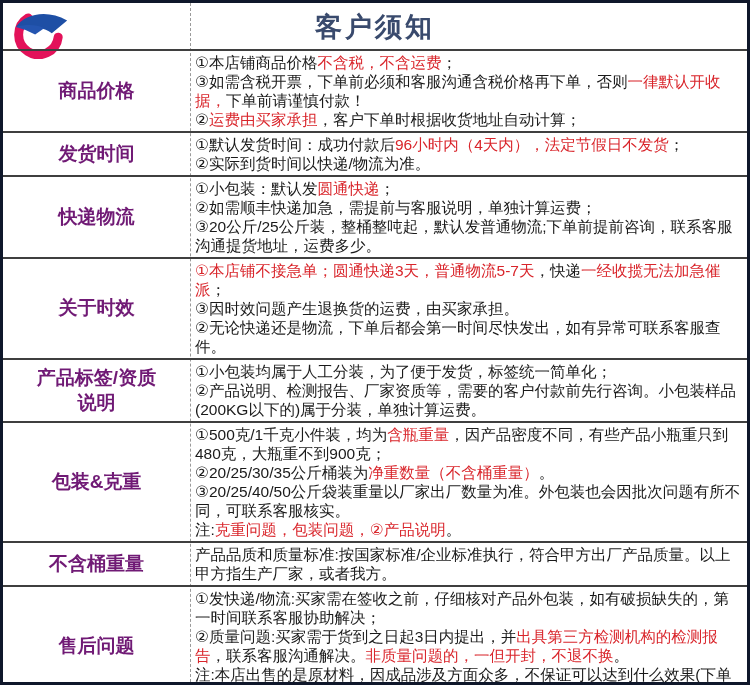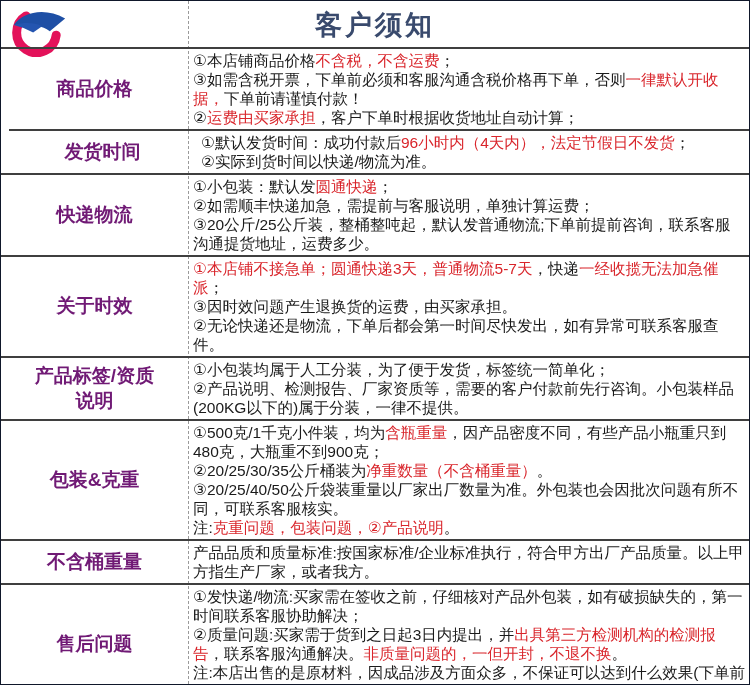--- a/index.html
+++ b/index.html
@@ -5,21 +5,21 @@
   * { margin: 0; padding: 0; box-sizing: border-box; }
   html, body { background: #fff; }
   body { font-family: "Liberation Sans", "DejaVu Sans", sans-serif; }
 
   .page {
     position: relative;
     width: 750px;
     height: 685px;
     margin: 0 auto;
     background: #fff;
-    border: 1px solid #0f172a;
+    border: 3px solid #0f172a;
     overflow: hidden;
   }
 
   
   .v-divider {
     position: absolute;
     left: 187px; top: 0; bottom: 0;
     width: 0;
     border-left: 1px dashed #9a9a9a;
     z-index: 0;
@@ -97,21 +97,21 @@
 
   <div class="table" id="table">
       <div class="row" style="min-height: 78px;">
         <div class="label-cell">商品价格</div>
         <div class="content-cell">
           <div class="line"><span>①本店铺商品价格</span><span class="red">不含税，不含运费</span><span>；</span></div>
           <div class="line"><span>③如需含税开票，下单前必须和客服沟通含税价格再下单，否则</span><span class="red">一律默认开收据，</span><span>下单前请谨慎付款！</span></div>
           <div class="line"><span>②</span><span class="red">运费由买家承担</span><span>，客户下单时根据收货地址自动计算；</span></div>
         </div>
       </div>
-      <div class="row" style="min-height: 42px; margin-left: 8px;">
+      <div class="row" style="min-height: 42px;">
         <div class="label-cell">发货时间</div>
         <div class="content-cell">
           <div class="line"><span>①默认发货时间：成功付款后</span><span class="red">96小时内（4天内），法定节假日不发货</span><span>；</span></div>
           <div class="line"><span>②实际到货时间以快递/物流为准。</span></div>
         </div>
       </div>
       <div class="row" style="min-height: 74px;">
         <div class="label-cell">快递物流</div>
         <div class="content-cell">
           <div class="line"><span>①小包装：默认发</span><span class="red">圆通快递</span><span>；</span></div>
@@ -124,21 +124,21 @@
         <div class="content-cell">
           <div class="line"><span class="red">①本店铺不接急单；圆通快递3天，普通物流5-7天</span><span>，快递</span><span class="red">一经收揽无法加急催派</span><span>；</span></div>
           <div class="line"><span>③因时效问题产生退换货的运费，由买家承担。</span></div>
           <div class="line"><span>②无论快递还是物流，下单后都会第一时间尽快发出，如有异常可联系客服查件。</span></div>
         </div>
       </div>
       <div class="row" style="min-height: 60px; justify-content: space-between;">
         <div class="label-cell">产品标签/资质说明</div>
         <div class="content-cell">
           <div class="line"><span>①小包装均属于人工分装，为了便于发货，标签统一简单化；</span></div>
-          <div class="line"><span>②产品说明、检测报告、厂家资质等，需要的客户付款前先行咨询。小包装样品(200KG以下的)属于分装，一律不提供。</span></div>
+          <div class="line"><span>②产品说明、检测报告、厂家资质等，需要的客户付款前先行咨询。小包装样品(200KG以下的)属于分装，单独计算运费。</span></div>
         </div>
       </div>
       <div class="row" style="min-height: 106px;">
         <div class="label-cell">包装&amp;克重</div>
         <div class="content-cell">
           <div class="line"><span>①500克/1千克小件装，均为</span><span class="red">含瓶重量</span><span>，因产品密度不同，有些产品小瓶重只到480克，大瓶重不到900克；</span></div>
           <div class="line"><span>②20/25/30/35公斤桶装为</span><span class="red">净重数量（不含桶重量）</span><span>。</span></div>
           <div class="line"><span>③20/25/40/50公斤袋装重量以厂家出厂数量为准。外包装也会因批次问题有所不同，可联系客服核实。</span></div>
           <div class="line"><span>注:</span><span class="red">克重问题，包装问题，②产品说明</span><span>。</span></div>
         </div>

